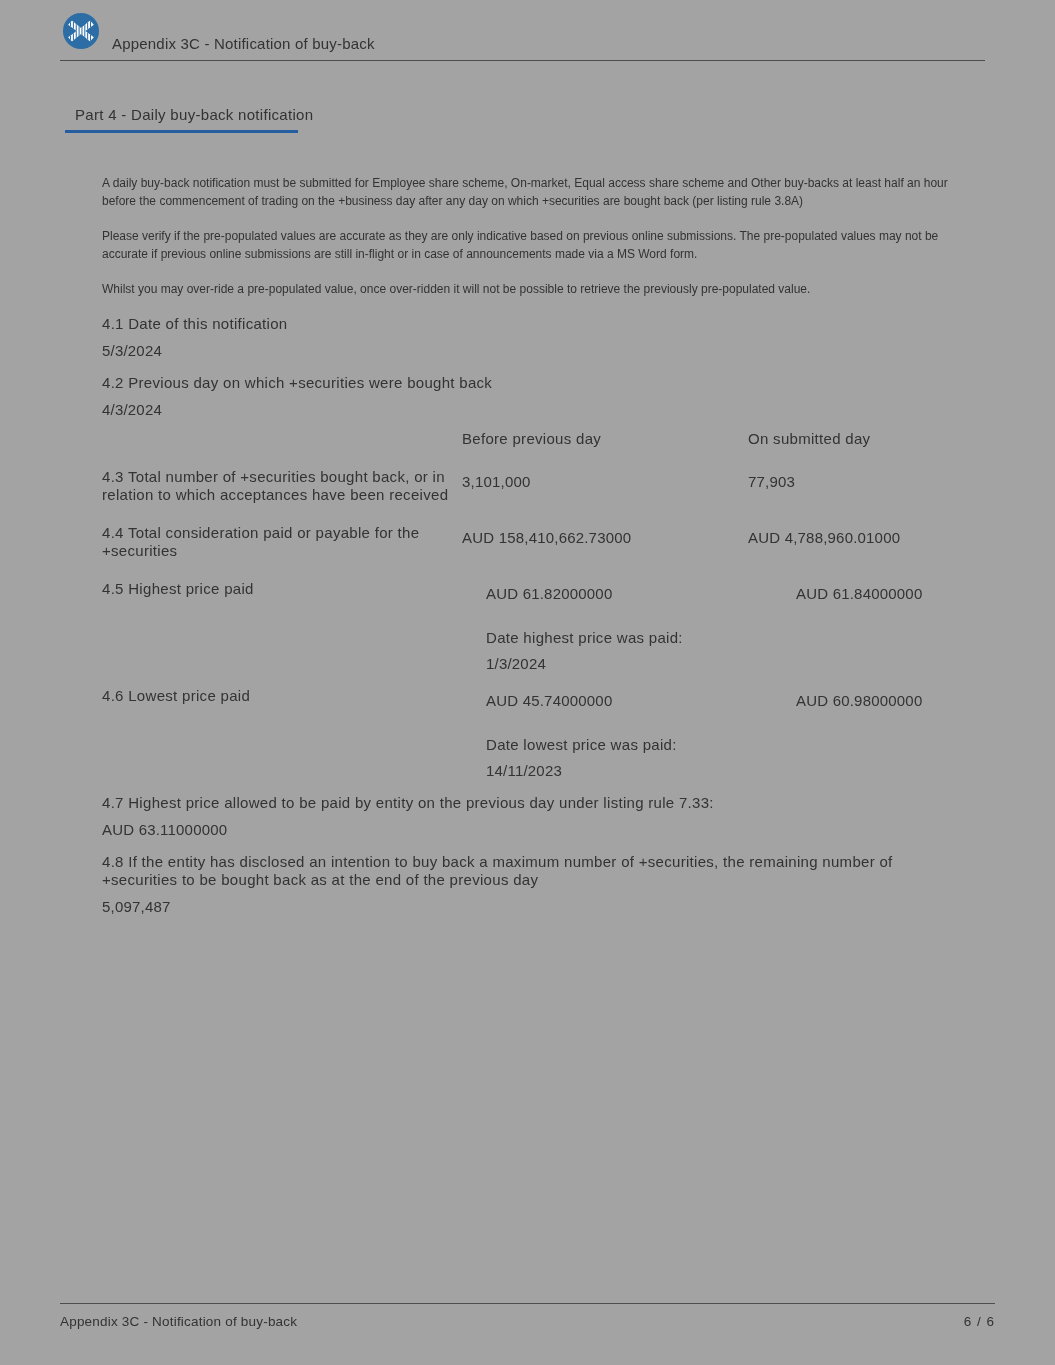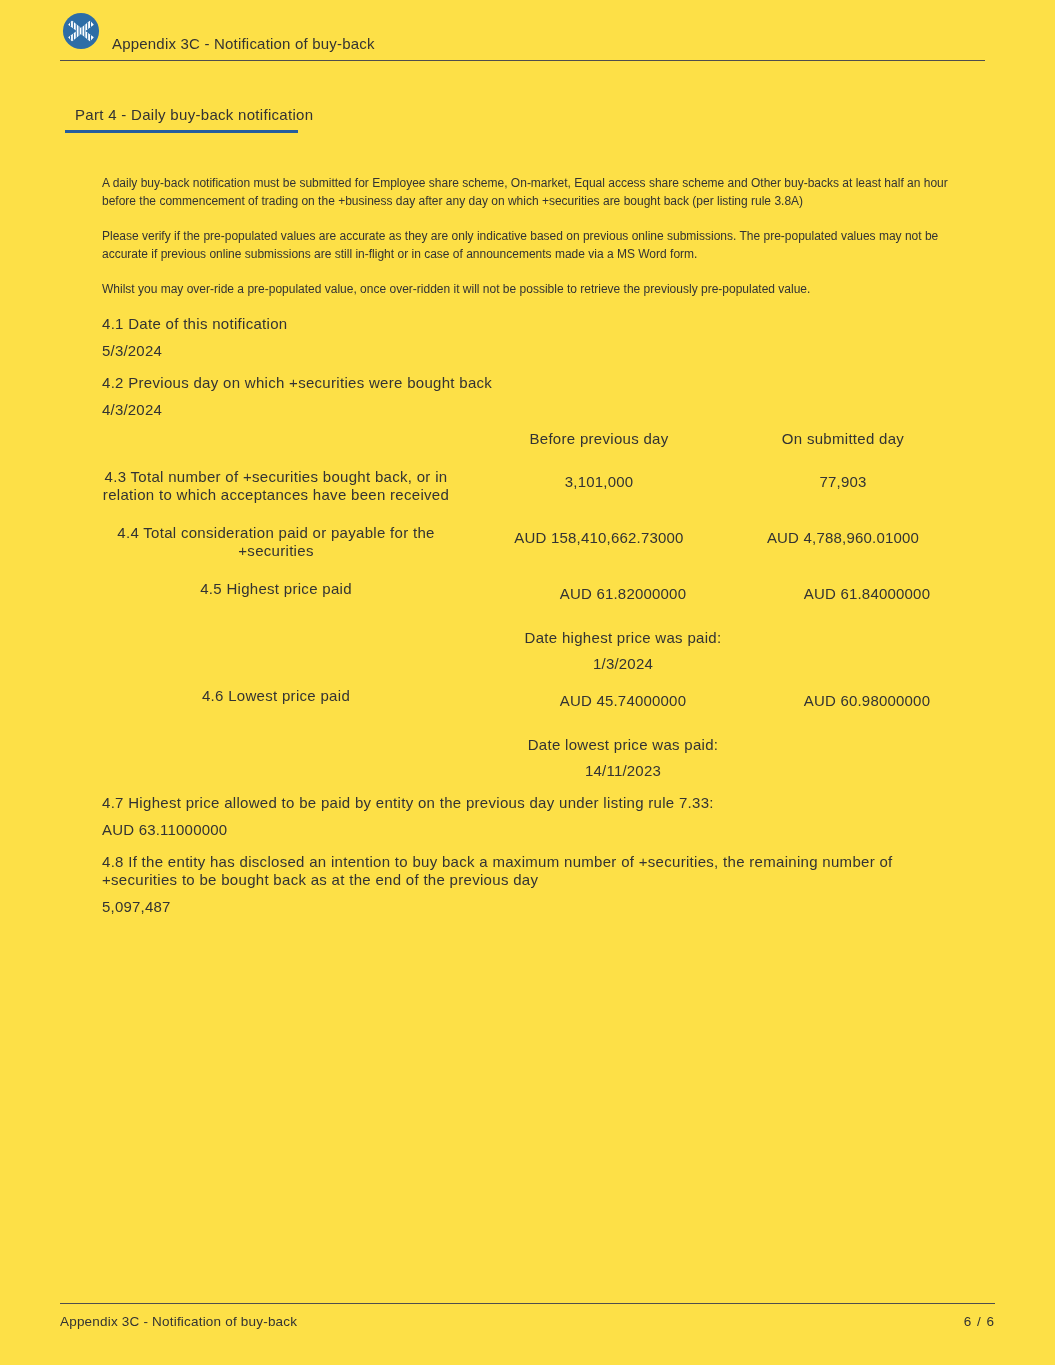--- a/index.html
+++ b/index.html
@@ -6,21 +6,21 @@
   html, body { background: #ffffff; }
   body {
     font-family: "Liberation Sans", "DejaVu Sans", sans-serif;
     color: #333333;
     font-size: 15px;
   }
   .page {
     position: relative;
     width: 1055px;
     height: 1365px;
-    background: #fde047;
+    background: #a3a3a3;
     overflow: hidden;
   }
 
   
   .doc-header { position: absolute; top: 0; left: 0; right: 0; height: 60px; }
   .logo {
     position: absolute; left: 62px; top: 12px;
     width: 38px; height: 38px; display: block;
   }
   .header-title {
@@ -53,21 +53,21 @@
   .q { margin-top: 14px; }
   .q-label { font-size: 15px; line-height: 18px; letter-spacing: 0.3px; color: #333333; }
   .q-value { font-size: 15px; line-height: 18px; letter-spacing: 0.2px; margin-top: 9px; color: #333333; }
 
   
   .grid { margin-top: 11px; display: block; }
   .grid-row {
     display: grid;
     grid-template-columns: 360px 286px 1fr;
   }
-  .grid-row .cell { padding-right: 12px; font-size: 15px; line-height: 18px; letter-spacing: 0.2px; text-align: center; }
+  .grid-row .cell { padding-right: 12px; font-size: 15px; line-height: 18px; letter-spacing: 0.2px; }
   .grid-row.header-row { margin-bottom: 20px; }
   .grid-row.header-row .cell { letter-spacing: 0.3px; }
   .grid-row.r43, .grid-row.r44 { margin-bottom: 20px; }
   .grid-row.r45, .grid-row.r46 { margin-bottom: 14px; gap: 24px; }
   .cell.row-label { letter-spacing: 0.3px; }
   .cell.val { padding-top: 5px; }
   .date-caption { margin-top: 26px; letter-spacing: 0.3px; }
   .date-value { margin-top: 8px; }
 
   .q47 { margin-top: 12px; }

